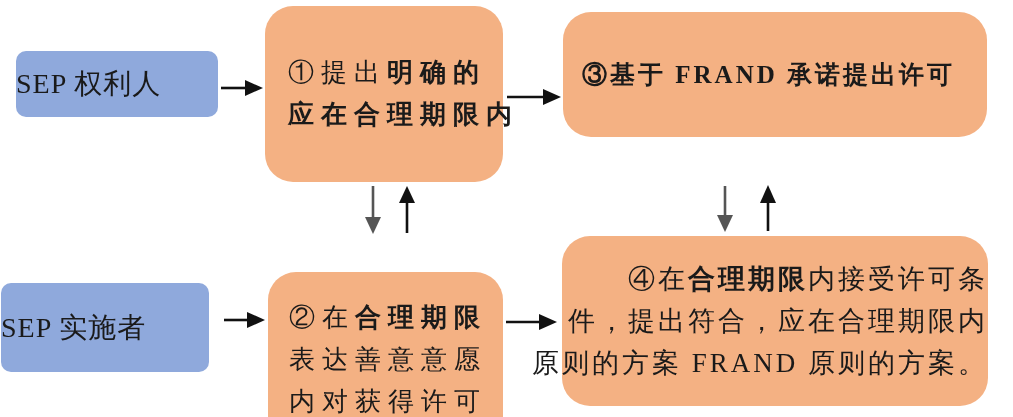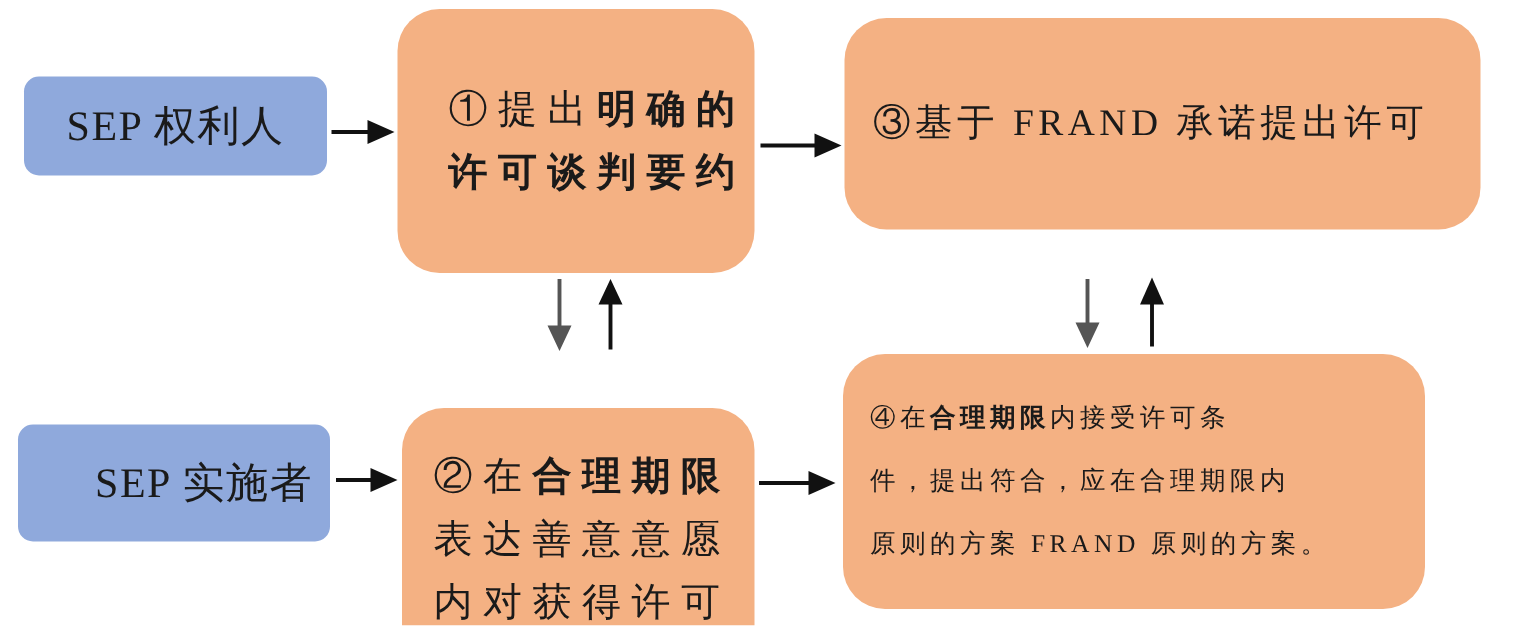--- a/index.html
+++ b/index.html
@@ -12,61 +12,61 @@
     position: relative;
     width: 1013px; height: 417px;
     background: var(--background, #ffffff);
     color: var(--text, #1a1a1a);
     overflow: hidden;
   }
   .actor {
     position: absolute;
     background: var(--actor-fill, #8fa9dc);
     border-radius: 10px;
-    display: flex; align-items: center; justify-content: center;
+    display: flex; align-items: center; justify-content: flex-start;
     font-size: 28px;
     letter-spacing: 1px;
     white-space: nowrap;
   }
   .a1 { left: 16px;  top: 51px;  width: 202px; height: 66px; }
-  .a2 { left: 12px;  top: 283px; width: 208px; height: 78px; padding-left: 40px; }
+  .a2 { left: 1px;  top: 283px; width: 208px; height: 89px; }
   .step {
     position: absolute;
     background: var(--step-fill, #f4b183);
     border-radius: 28px;
     display: flex; flex-direction: column; justify-content: center;
     font-size: 26px;
   }
   .step .line { line-height: 42px; white-space: nowrap; }
   .b { font-weight: bold; }
-  .s1 { left: 265px; top: 6px;   width: 238px; height: 176px; padding-left: 34px; letter-spacing: 7px; }
+  .s1 { left: 265px; top: 6px;   width: 238px; height: 176px; padding-left: 23px; letter-spacing: 7px; }
   .s2 { left: 268px; top: 236px; width: 235px; height: 176px; padding-left: 21px; letter-spacing: 7px; margin-top: 36px; }
-  .s3 { left: 563px; top: 12px;  width: 424px; height: 141px; padding-left: 19px; letter-spacing: 3px; font-size: 25px; }
-  .s4 { left: 562px; top: 236px; width: 388px; height: 170px; padding-left: 18px; letter-spacing: 3px; font-size: 17px; }
+  .s3 { left: 563px; top: 12px;  width: 424px; height: 125px; padding-left: 19px; letter-spacing: 3px; font-size: 25px; font-weight: bold; }
+  .s4 { left: 562px; top: 236px; width: 426px; height: 170px; padding-left: 18px; letter-spacing: 3px; font-size: 27px; align-items: flex-end; }
   svg.overlay { position: absolute; left: 0; top: 0; width: 1013px; height: 417px; pointer-events: none; }
   .arrow-line  { stroke: var(--arrow, #111111); stroke-width: 2.6; fill: none; }
   .arrow-head  { fill: var(--arrow, #111111); stroke: none; }
   .muted .arrow-line { stroke: var(--arrow-muted, #555555); }
   .muted .arrow-head { fill: var(--arrow-muted, #555555); }
 </style>
 </head>
 <body>
 
 <div class="canvas">
 
   <div class="actor a1">
     <span>SEP 权利人</span>
   </div>
   <div class="actor a2">
     <span>SEP 实施者</span>
   </div>
 
   <div class="step s1">
     <div class="line"><span>①提出</span><span class="b">明确的</span></div>
-    <div class="line"><span class="b">许可谈判要约</span></div>
+    <div class="line"><span class="b">应在合理期限内</span></div>
   </div>
 
   <div class="step s2">
     <div class="line"><span>②在</span><span class="b">合理期限</span></div>
     <div class="line"><span>表达善意意愿</span></div>
     <div class="line"><span>内对获得许可</span></div>
   </div>
 
   <div class="step s3">
     <div class="line"><span>③基于 FRAND 承诺提出许可</span></div>

